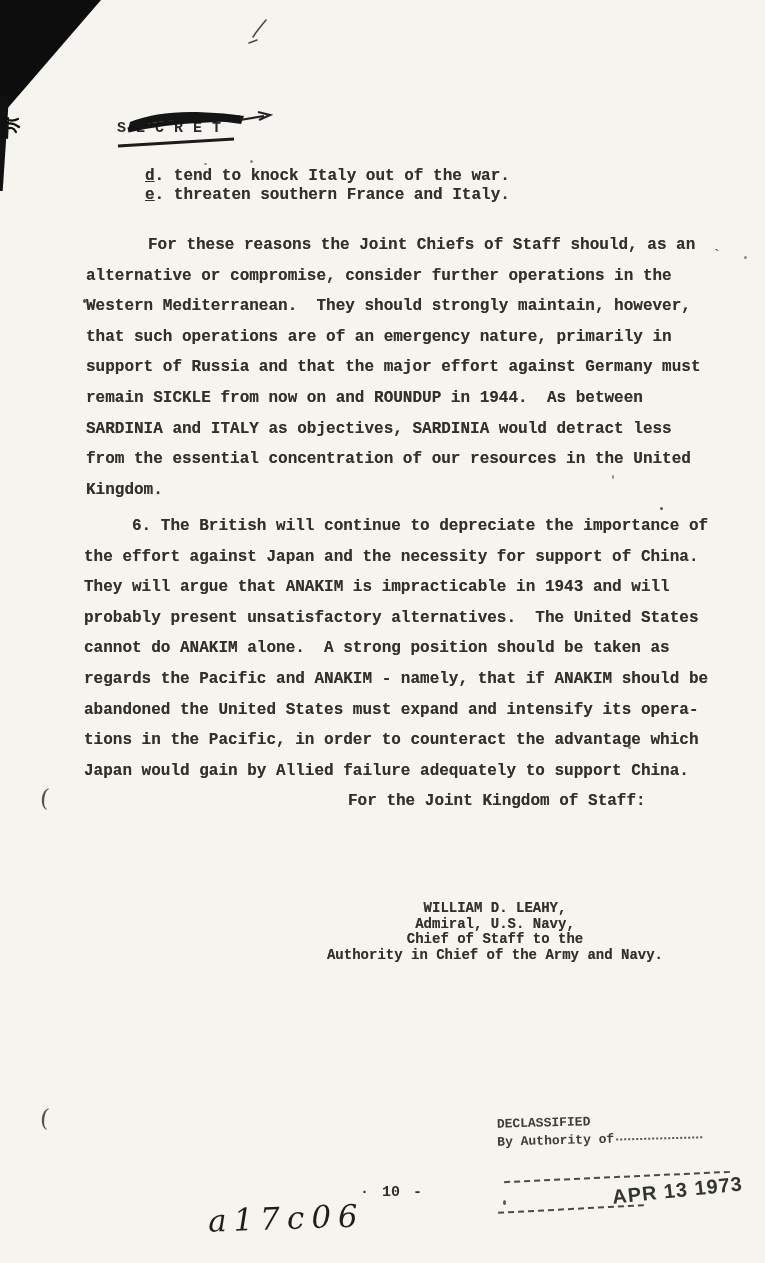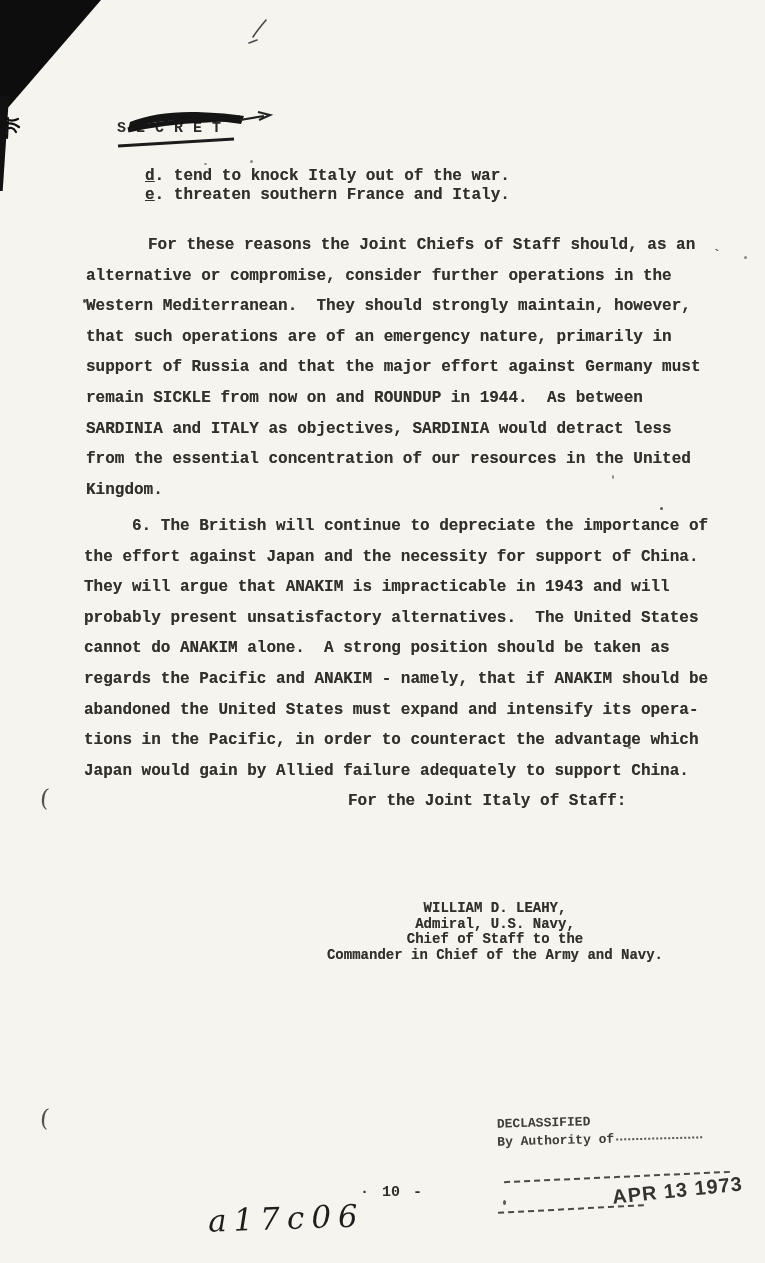--- a/index.html
+++ b/index.html
@@ -96,26 +96,26 @@
   <div class="typed para6">6. The British will continue to depreciate the importance of
 the effort against Japan and the necessity for support of China.
 They will argue that ANAKIM is impracticable in 1943 and will
 probably present unsatisfactory alternatives.  The United States
 cannot do ANAKIM alone.  A strong position should be taken as
 regards the Pacific and ANAKIM - namely, that if ANAKIM should be
 abandoned the United States must expand and intensify its opera-
 tions in the Pacific, in order to counteract the advantage which
 Japan would gain by Allied failure adequately to support China.</div>
 
-  <div class="closing">For the Joint Italy of Staff:</div>
+  <div class="closing">For the Joint Kingdom of Staff:</div>
 
   <div class="signature">WILLIAM D. LEAHY,
 Admiral, U.S. Navy,
 Chief of Staff to the
-Commander in Chief of the Army and Navy.</div>
+Authority in Chief of the Army and Navy.</div>
 
   <div class="declass">
     <div>DECLASSIFIED</div>
     <div><span>By Authority of</span><span class="dotted"></span></div>
   </div>
 
   <div class="dash1"></div>
   <div class="datestamp">APR 13 1973</div>
   <div class="dash2"></div>
 

